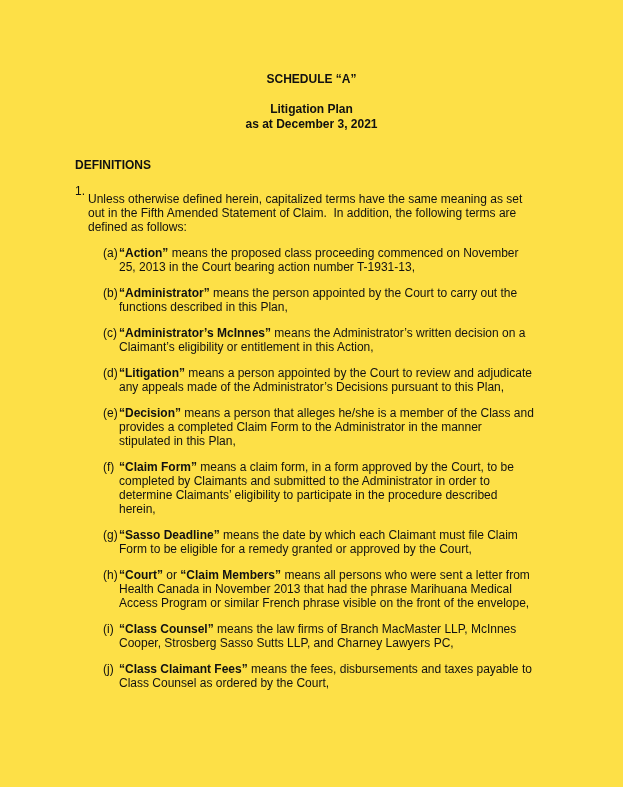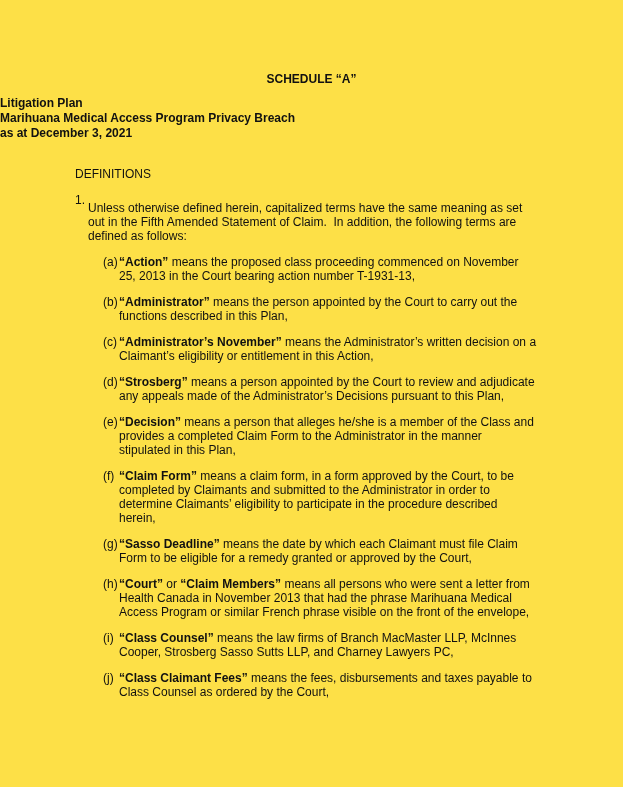--- a/index.html
+++ b/index.html
@@ -14,27 +14,27 @@
     font-size: 12px;
     line-height: 14px;
     padding-top: 72px;
     overflow: hidden;
   }
   .doc-title {
     text-align: center;
     font-weight: bold;
   }
   .doc-subtitle {
-    text-align: left;
+    text-align: center;
     font-weight: bold;
-    margin-top: 10px;
+    margin-top: 16px;
     line-height: 15px;
   }
   .section-heading {
-    font-weight: normal;
+    font-weight: bold;
     margin: 26px 14px 12px 75px;
   }
   .numbered-item {
     display: flex;
     margin: 0 12px 12px 75px;
   }
   .num { flex: 0 0 13px; }
   .num-text { flex: 1; white-space: pre-wrap; margin-top: 8px; }
   .def-row {
     display: flex;
@@ -46,21 +46,20 @@
 </style>
 </head>
 <body>
 
 <div class="page">
 
   <div class="doc-title">SCHEDULE “A”</div>
 
   <div class="doc-subtitle">
     <div>Litigation Plan</div>
-    <div>Marihuana Medical Access Program Privacy Breach</div>
     <div>as at December 3, 2021</div>
   </div>
 
   <div class="section-heading">DEFINITIONS</div>
 
   <div class="numbered-item">
     <span class="num">1.</span>
     <span class="num-text">Unless otherwise defined herein, capitalized terms have the same meaning as set
 out in the Fifth Amended Statement of Claim.  In addition, the following terms are
 defined as follows:</span>
@@ -74,27 +73,27 @@
   </div>
 
   <div class="def-row">
     <span class="def-letter">(b)</span>
     <span class="def-text"><b>“Administrator”</b> means the person appointed by the Court to carry out the
 functions described in this Plan,</span>
   </div>
 
   <div class="def-row">
     <span class="def-letter">(c)</span>
-    <span class="def-text"><b>“Administrator’s November”</b> means the Administrator’s written decision on a
+    <span class="def-text"><b>“Administrator’s McInnes”</b> means the Administrator’s written decision on a
 Claimant’s eligibility or entitlement in this Action,</span>
   </div>
 
   <div class="def-row">
     <span class="def-letter">(d)</span>
-    <span class="def-text"><b>“Strosberg”</b> means a person appointed by the Court to review and adjudicate
+    <span class="def-text"><b>“Litigation”</b> means a person appointed by the Court to review and adjudicate
 any appeals made of the Administrator’s Decisions pursuant to this Plan,</span>
   </div>
 
   <div class="def-row">
     <span class="def-letter">(e)</span>
     <span class="def-text"><b>“Decision”</b> means a person that alleges he/she is a member of the Class and
 provides a completed Claim Form to the Administrator in the manner
 stipulated in this Plan,</span>
   </div>
 

